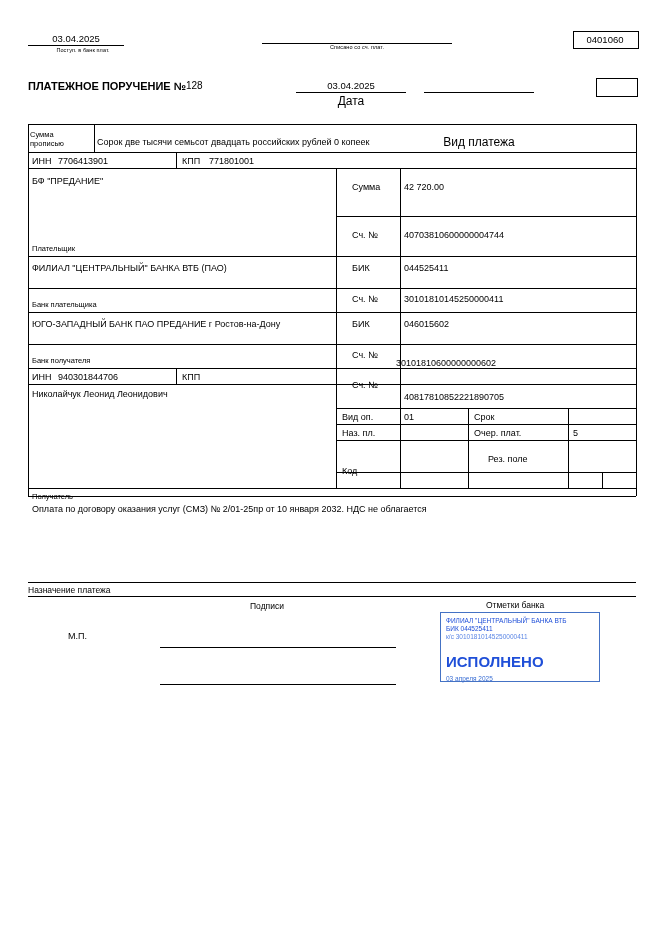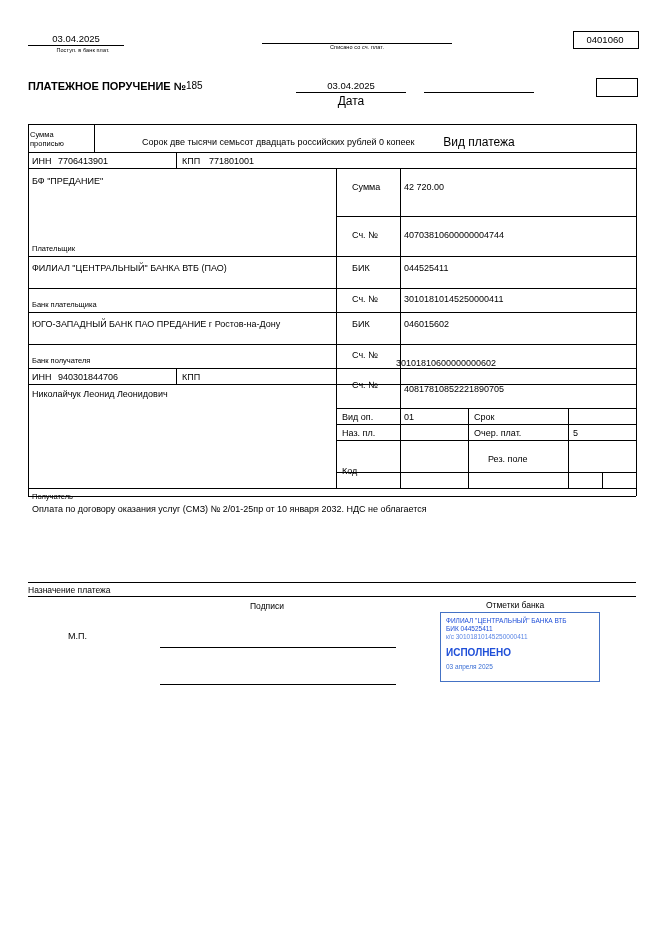--- a/index.html
+++ b/index.html
@@ -63,21 +63,21 @@
   #date-main-line { left: 296px; top: 92px; width: 110px; }
   #date-main-caption { left: 296px; top: 94px; width: 110px; text-align: center; }
 
   #paytype-line { left: 424px; top: 92px; width: 110px; }
   #paytype-caption { left: 424px; top: 94px; width: 110px; text-align: center; margin-top: 41px; }
 
   #paytype-box { left: 596px; top: 78px; width: 40px; height: 17px; border: 1px solid #000; }
 
   
   #sum-words-caption { left: 30px; top: 130px; width: 62px; line-height: 9px; font-size: 7.5px; }
-  #sum-words-value { left: 97px; top: 137px; font-size: 9px; margin-left: 45px; }
+  #sum-words-value { left: 97px; top: 137px; font-size: 9px; }
 
   
   .cell { position: absolute; font-size: 9px; }
   .cap  { position: absolute; font-size: 7.5px; }
 
   
   #purpose-text { left: 32px; top: 504px; font-size: 9px; }
   #purpose-caption { left: 28px; top: 585px; font-size: 8.5px; }
 
   #signs-caption { left: 250px; top: 601px; font-size: 8.5px; }
@@ -86,40 +86,40 @@
 
   
   #stamp {
     left: 440px; top: 612px; width: 160px; height: 70px;
     border: 1px solid #4472c4; color: #1f4fd8;
     box-sizing: border-box; padding: 4px 5px;
   }
   #stamp .l1 { font-size: 6.5px; line-height: 8px; }
   #stamp .l2 { font-size: 6.5px; line-height: 8px; }
   #stamp .l3 { font-size: 6.5px; line-height: 8px; color:#5b86e5; }
-  #stamp .done { font-size: 10px; font-weight: bold; margin-top: 6px; }
+  #stamp .done { font-size: 15px; font-weight: bold; margin-top: 12px; }
   #stamp .sdate { font-size: 6.5px; margin-top: 5px; color:#3b6fd4; }
 </style>
 </head>
 <body>
 
 <div class="page">
 
   <div class="abs txt10" id="date-top">03.04.2025</div>
   <div class="line hline" id="date-top-line"></div>
   <div class="abs tiny center" id="date-top-caption">Поступ. в банк плат.</div>
 
   <div class="line hline" id="debit-line"></div>
   <div class="abs tiny" id="debit-caption">Списано со сч. плат.</div>
 
   <div class="abs" id="form-code-box"></div>
   <div class="abs" id="form-code">0401060</div>
 
   <div class="abs" id="title">ПЛАТЕЖНОЕ ПОРУЧЕНИЕ №</div>
-  <div class="abs" id="doc-number">185</div>
+  <div class="abs" id="doc-number">128</div>
 
   <div class="abs" id="date-main">03.04.2025</div>
   <div class="line hline" id="date-main-line"></div>
   <div class="abs small" id="date-main-caption">Дата</div>
 
   <div class="line hline" id="paytype-line"></div>
   <div class="abs small" id="paytype-caption">Вид платежа</div>
   <div class="abs" id="paytype-box"></div>
 
   <div class="line hline" style="left:28px; top:124px; width:608px;"></div>
@@ -190,21 +190,21 @@
 
   <div class="cell" style="left:32px; top:372px;">ИНН</div>
   <div class="cell" style="left:58px; top:372px;">940301844706</div>
   <div class="cell" style="left:182px; top:372px;">КПП</div>
   <div class="cell" style="left:209px; top:372px;"></div>
 
   <div class="cell" style="left:32px; top:389px;">Николайчук Леонид Леонидович</div>
   <div class="cap" style="left:32px; top:472px;margin-top:20px;">Получатель</div>
 
   <div class="cell" style="left:352px; top:380px;">Сч. №</div>
-  <div class="cell" style="left:404px; top:384px;">40817810852221890705</div>
+  <div class="cell" style="left:404px; top:392px;">40817810852221890705</div>
 
   <div class="cell" style="left:342px; top:412px;">Вид оп.</div>
   <div class="cell" style="left:404px; top:412px;">01</div>
   <div class="cell" style="left:474px; top:412px;">Срок</div>
   <div class="cell" style="left:573px; top:412px;"></div>
 
   <div class="cell" style="left:342px; top:428px;">Наз. пл.</div>
   <div class="cell" style="left:404px; top:428px;"></div>
   <div class="cell" style="left:474px; top:428px;">Очер. плат.</div>
   <div class="cell" style="left:573px; top:428px;">5</div>

